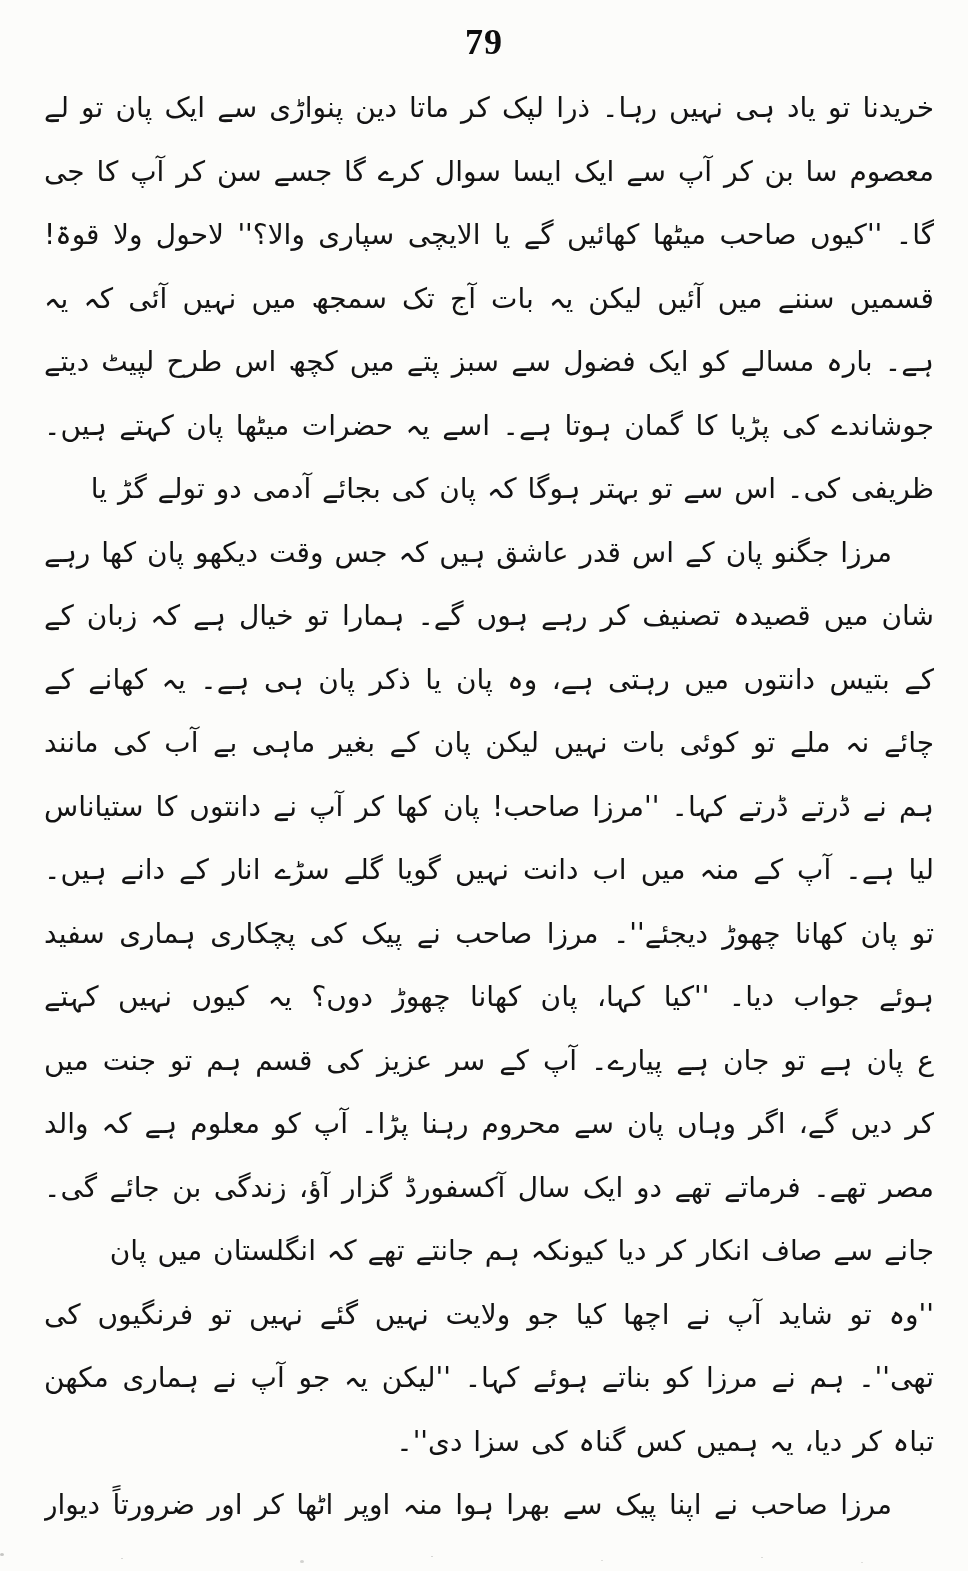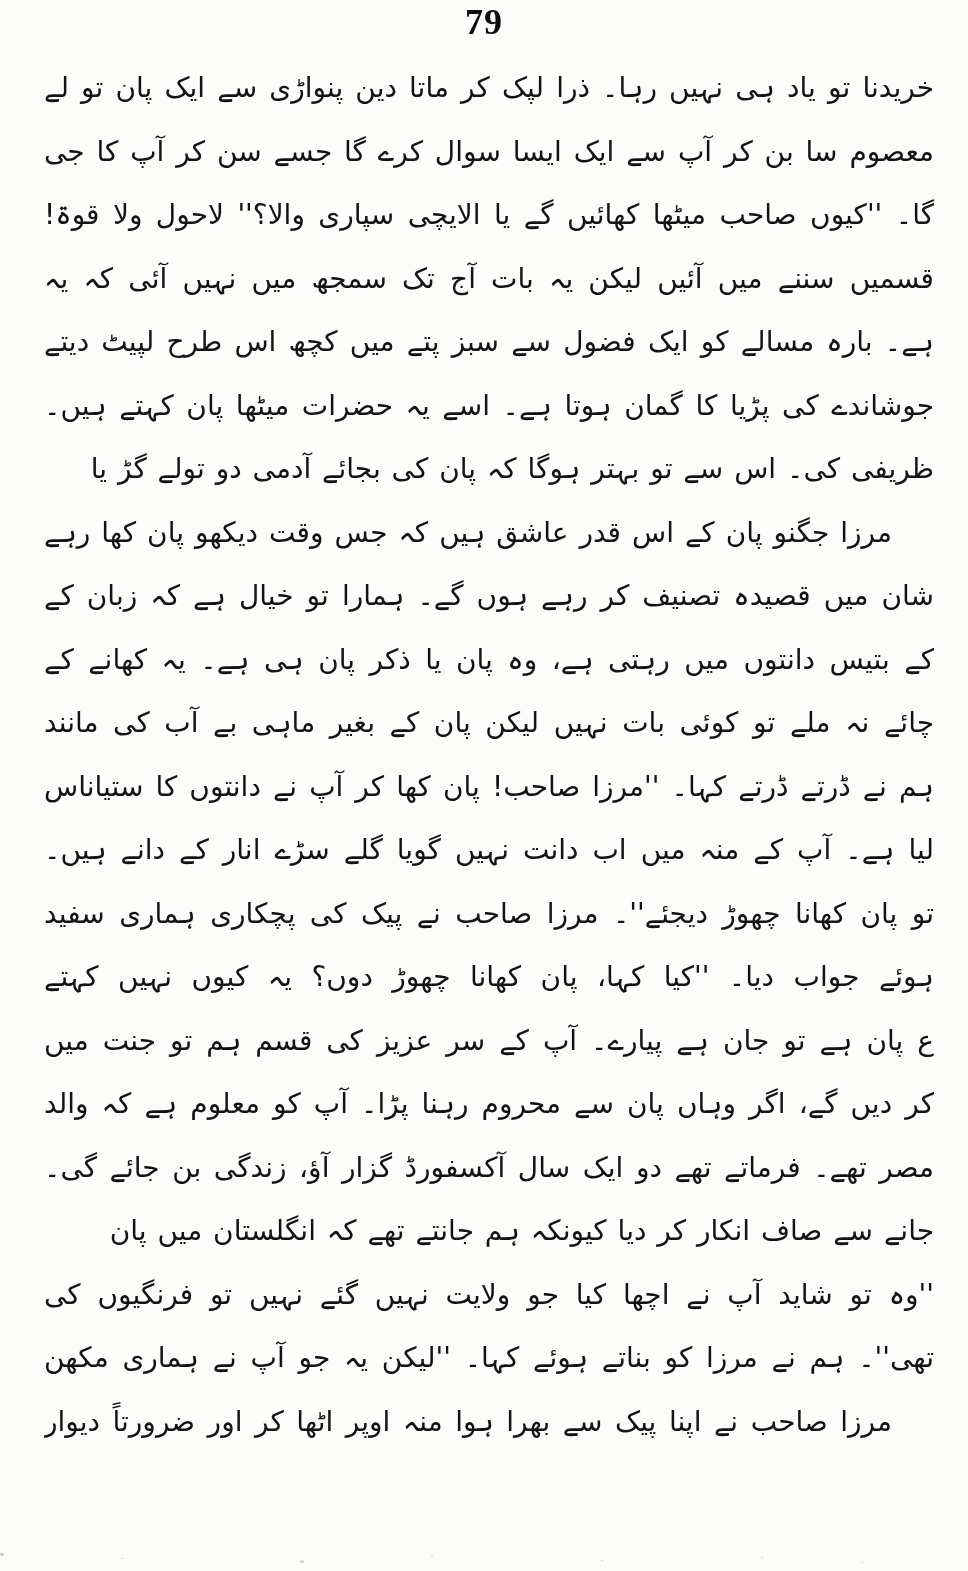--- a/index.html
+++ b/index.html
@@ -11,20 +11,21 @@
     position: relative;
     width: 968px;
     height: 1571px;
     margin: 0 auto;
     background: #fcfcfa;
     color: #131313;
     font-family: "DejaVu Sans", sans-serif;
     overflow: hidden;
   }
   .page-number {
+    padding-top: 20px;
     text-align: center;
     font-family: "Liberation Serif", serif;
     font-weight: 700;
     font-size: 36px;
     line-height: 44px;
     color: #0d0d0d;
     letter-spacing: 1px;
   }
   .text-block {
     direction: rtl;
@@ -107,20 +108,21 @@
       <div class="line">ہوئے جواب دیا۔ ''کیا کہا، پان کھانا چھوڑ دوں؟ یہ کیوں نہیں کہتے خودکشی کرلوں۔ اجی حضرت</div>
       <div class="line">ع پان ہے تو جان ہے پیارے۔ آپ کے سر عزیز کی قسم ہم تو جنت میں بھی قیام کرنے سے انکار</div>
       <div class="line">کر دیں گے، اگر وہاں پان سے محروم رہنا پڑا۔ آپ کو معلوم ہے کہ والد ماجد ہمیں ولایت بھیجنے پر</div>
       <div class="line">مصر تھے۔ فرماتے تھے دو ایک سال آکسفورڈ گزار آؤ، زندگی بن جائے گی۔ لیکن ہم نے وہاں</div>
       <div class="line para-end">جانے سے صاف انکار کر دیا کیونکہ ہم جانتے تھے کہ انگلستان میں پان کہاں ہیں''۔</div>
     </div>
 
     <div class="paragraph">
       <div class="line">''وہ تو شاید آپ نے اچھا کیا جو ولایت نہیں گئے نہیں تو فرنگیوں کی پتلونوں کی خیر نہیں</div>
       <div class="line">تھی''۔ ہم نے مرزا کو بناتے ہوئے کہا۔ ''لیکن یہ جو آپ نے ہماری مکھن زین کی قیمتی پتلون کو</div>
+      <div class="line para-end">تباہ کر دیا، یہ ہمیں کس گناہ کی سزا دی''۔</div>
     </div>
 
     <div class="paragraph">
       <div class="line indent">مرزا صاحب نے اپنا پیک سے بھرا ہوا منہ اوپر اٹھا کر اور ضرورتاً دیوار پر پیک سے گلکاری</div>
     </div>
 
   </div>
 
   <div class="specks">
     <div class="speck"></div>

